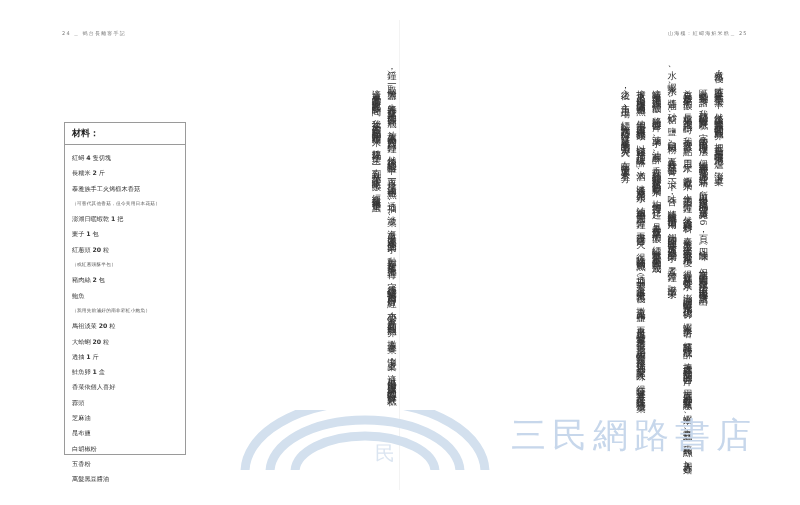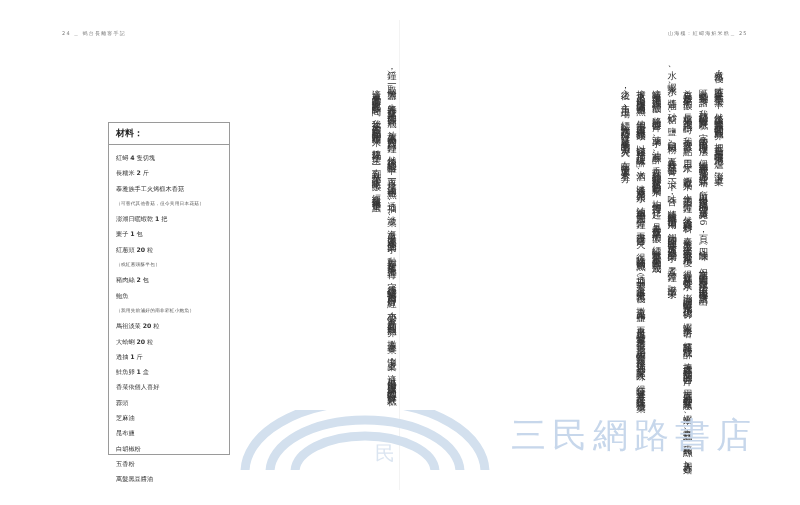--- a/index.html
+++ b/index.html
@@ -19,21 +19,21 @@
   .running-head {
     position: absolute; top: 30px;
     font-family: "DejaVu Sans", "Liberation Sans", sans-serif;
     font-size: 5px; color: #7a7a7a; letter-spacing: 1.2px; white-space: nowrap;
   }
   .page-left .running-head { left: 62px; }
   .page-right .running-head { left: 268px; }
 
   .ingredients-box {
     position: absolute; left: 64px; top: 122px; width: 122px; height: 333px;
-    border: 1px solid #9a9a9a; box-sizing: border-box; background: #fff; margin-left: 44px;
+    border: 1px solid #9a9a9a; box-sizing: border-box; background: #fff;
   }
   .ingredients-title {
     height: 21px; border-bottom: 1px solid #9a9a9a;
     font-family: "DejaVu Sans", "Liberation Sans", sans-serif;
     font-weight: bold; font-size: 9px; color: #222;
     padding-left: 7px; line-height: 21px;
   }
   .ingredients-list { list-style: none; margin: 0; padding: 5px 0 0 7px; }
   .ingredients-list li {
     font-family: "DejaVu Sans", "Liberation Sans", sans-serif;

